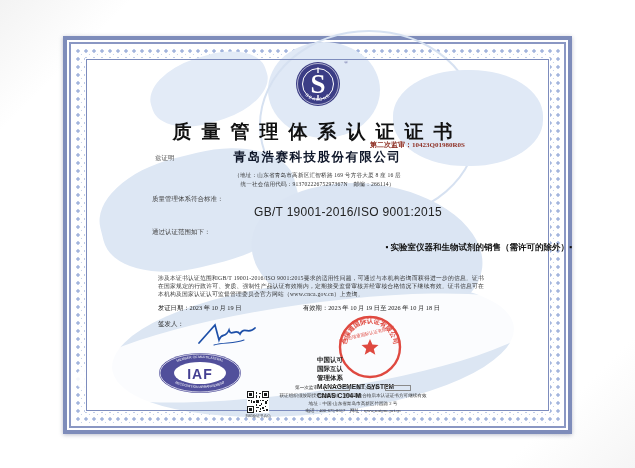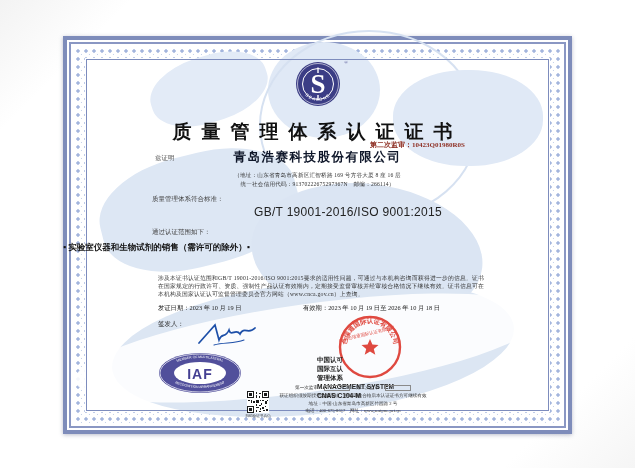--- a/index.html
+++ b/index.html
@@ -34,21 +34,21 @@
   .title{left:0;top:83px;width:509px;text-align:center;font-size:19px;font-weight:bold;letter-spacing:10px;color:#111;}
   .certno{left:240px;top:104px;width:162px;text-align:right;font-size:7px;font-weight:bold;color:var(--certno-red);}
   .certify{left:92px;top:118px;font-size:6.5px;color:#555;}
   .company{left:0;top:113px;width:509px;text-align:center;font-size:12.5px;font-weight:bold;letter-spacing:1.5px;color:#0f172a;}
   .addr{left:0;width:509px;text-align:center;font-size:5.6px;color:#333;letter-spacing:.2px;}
   .a1{top:136px;} .a2{top:145px;}
   .label{font-size:6.5px;color:#444;}
   .std-label{left:89px;top:159px;}
   .standard{left:0;top:169px;width:498px;text-align:center;font-size:12px;font-family:"Liberation Sans","DejaVu Sans",sans-serif;color:#222;letter-spacing:.3px;margin-left:36px;}
   .scope-label{left:89px;top:192px;}
-  .scope{left:0;top:206px;width:509px;text-align:left;font-size:8.5px;font-weight:bold;color:#111;}
+  .scope{left:0;top:206px;width:509px;text-align:right;font-size:8.5px;font-weight:bold;color:#111;}
   .statement{left:95px;top:238px;width:326px;font-size:5.8px;line-height:8.2px;text-align:justify;color:#333;letter-spacing:.2px;}
   .d-issue{left:95px;top:268px;font-size:6.3px;color:#222;}
   .d-valid{left:240px;top:268px;font-size:6.3px;color:#222;}
   .signer{left:95px;top:284px;font-size:6.5px;color:#222;}
   .signature{left:133px;top:283px;width:64px;height:32px;}
   .stamp{left:273px;top:277px;width:68px;height:68px;opacity:.92;}
   .iaf{left:94px;top:315px;width:86px;height:44px;}
   .cnas{left:189px;top:322px;width:78px;height:38px;}
   .accred{left:254px;top:319px;width:140px;line-height:9px;font-size:6.5px;font-weight:bold;color:#222;}
   .accred .en{font-family:"Liberation Sans","DejaVu Sans",sans-serif;font-size:6.6px;}

